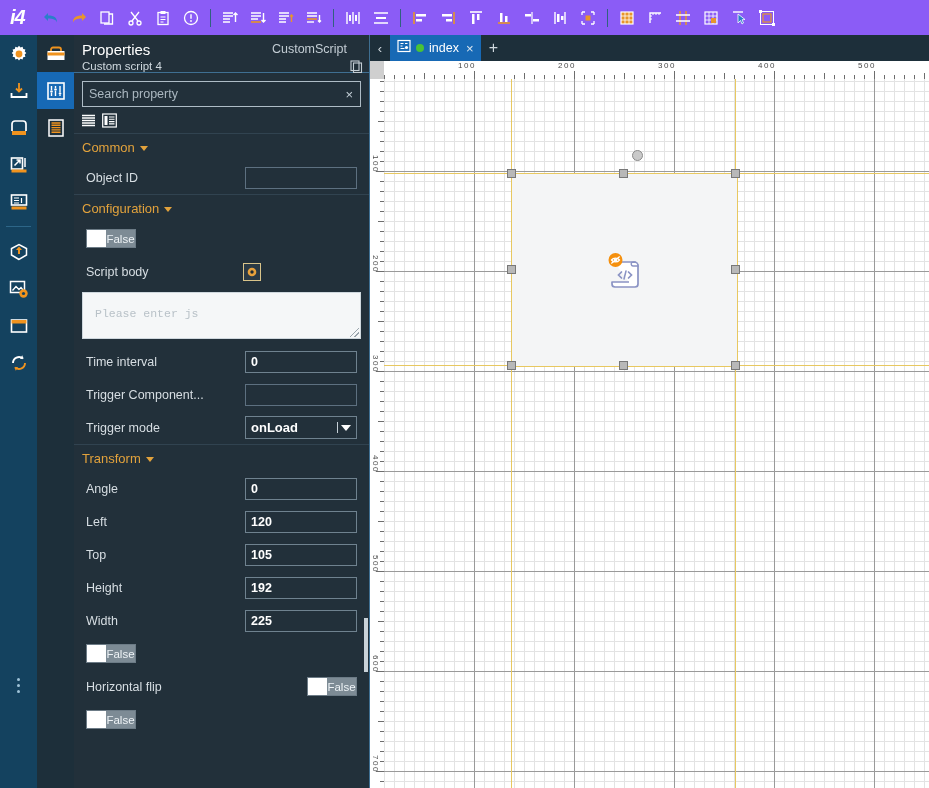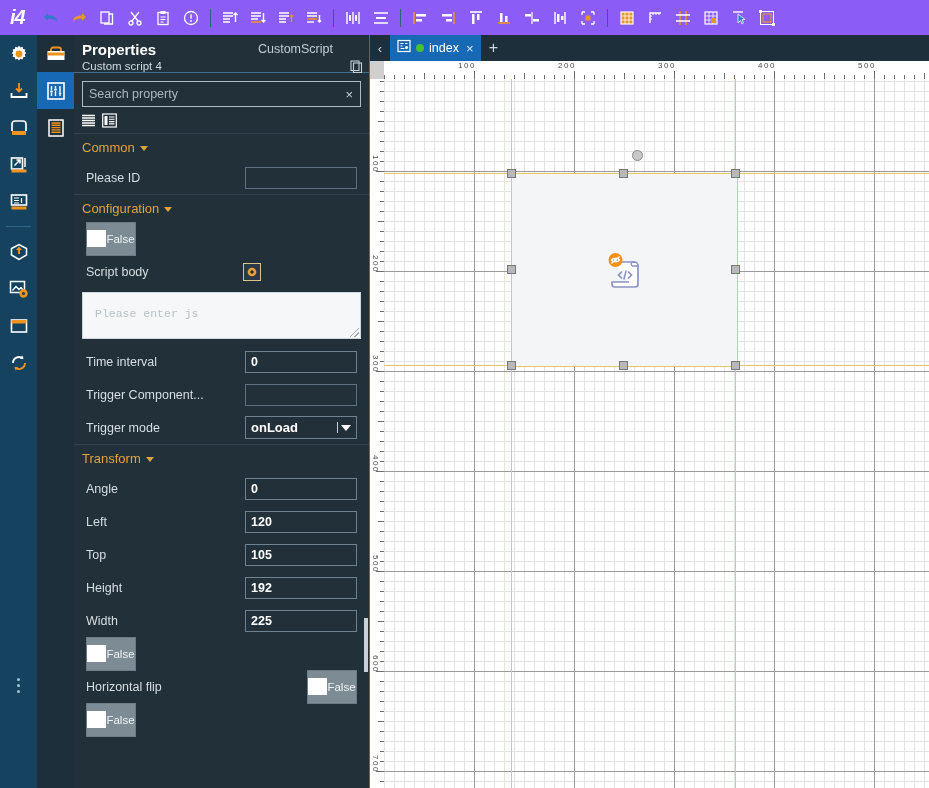--- a/index.html
+++ b/index.html
@@ -60,24 +60,24 @@
   .props{
     position:absolute;left:74px;top:35px;width:295px;height:753px;
     background:#22303a;border-right:1px solid #3f6f92;
     overflow:hidden;
   }
   .props-head{
     padding:6px 10px 6px 8px;border-bottom:1px solid #3f6f92;
     background:#22303a;position:relative;height:38px;box-sizing:border-box;
   }
   .props-title{
-    color:#ffffff;font-size:15px;font-weight:bold;display:inline-block;
+    color:#ffffff;font-size:15px;font-weight:normal;display:inline-block;
   }
   .props-type{
-    color:#c3cdd4;font-size:12.5px;position:absolute;right:36px;top:7px;
+    color:#c3cdd4;font-size:12.5px;position:absolute;right:22px;top:7px;
   }
   .props-sub{
     color:#cfd8de;font-size:11.5px;margin-top:1px;
   }
   .copy-ic{position:absolute;right:6px;top:24px;cursor:pointer;}
 
   .search-wrap{padding:8px 8px 0 8px;}
   .search-box{
     position:relative;border:1px solid #aebcc6;background:#22303a;height:24px;
     display:flex;align-items:center;
@@ -120,21 +120,21 @@
     position:relative;width:112px;height:23px;border:1px solid #6f828f;
     display:flex;align-items:center;background:#22303a;box-sizing:border-box;
   }
   .sel-wrap .v{color:#fff;font-size:13px;font-weight:bold;padding-left:5px;flex:1;}
   .sel-wrap .bar{width:1px;height:11px;background:#c6d0d7;margin-right:3px;}
   .sel-wrap .chev{
     width:0;height:0;border-left:5px solid transparent;border-right:5px solid transparent;
     border-top:6px solid #ffffff;margin-right:5px;
   }
   .toggle{
-    width:50px;height:34px;background:#7d8b95;display:flex;align-items:center;
+    width:50px;height:19px;background:#7d8b95;display:flex;align-items:center;
     cursor:pointer;border:1px solid #6c7b86;box-sizing:border-box;
   }
   .toggle .knob{width:19px;height:17px;background:#ffffff;}
   .toggle .tx{flex:1;text-align:center;color:#eef3f6;font-size:11.5px;}
   .gear-btn{
     width:16px;height:16px;border:1px solid #d9c48a;background:#2b3a45;
     display:flex;align-items:center;justify-content:center;cursor:pointer;
     margin-left:60px;
   }
   .script-area{
@@ -546,21 +546,21 @@
           </svg>
       </div>
     </div>
 
     <div class="sect">
       <div class="sect-head">
         <span>Common</span>
         <span class="caret"></span>
       </div>
       <div class="row">
-        <span class="lbl">Please ID</span>
+        <span class="lbl">Object ID</span>
         <input class="tinput empty" type="text" value="" style="">
       </div>
     </div>
 
     <div class="sect">
       <div class="sect-head">
         <span>Configuration</span>
         <span class="caret"></span>
       </div>
 

